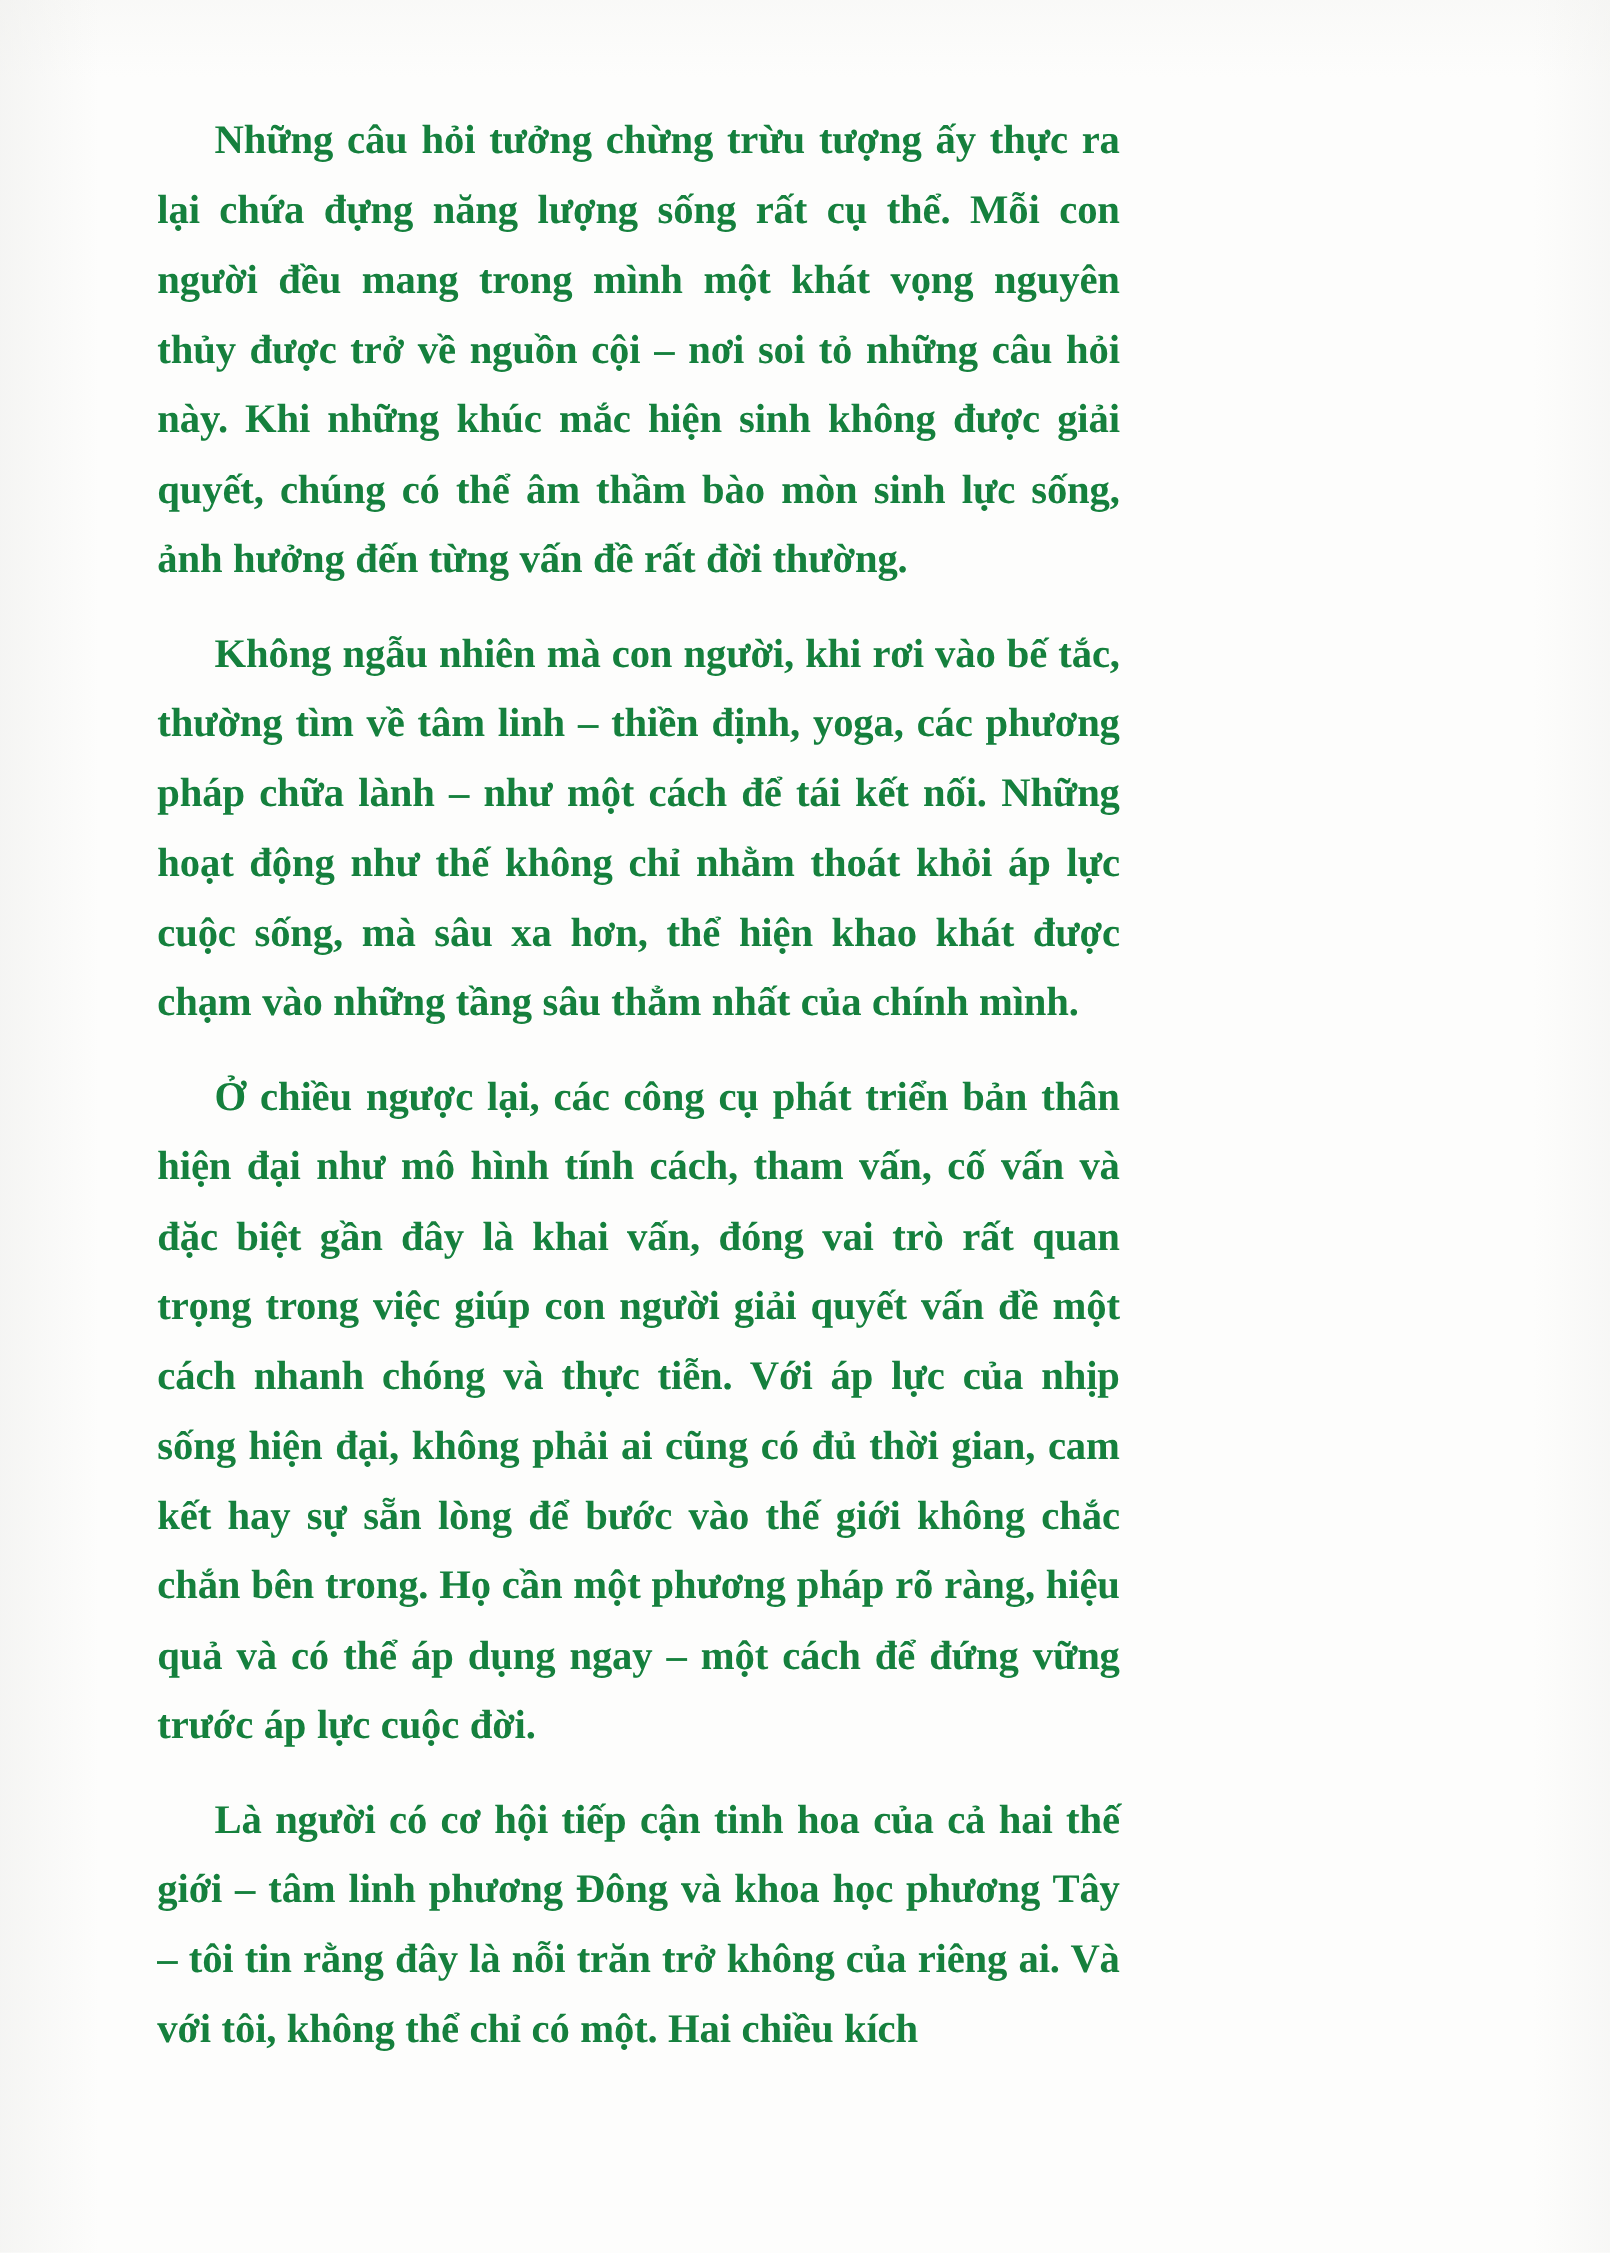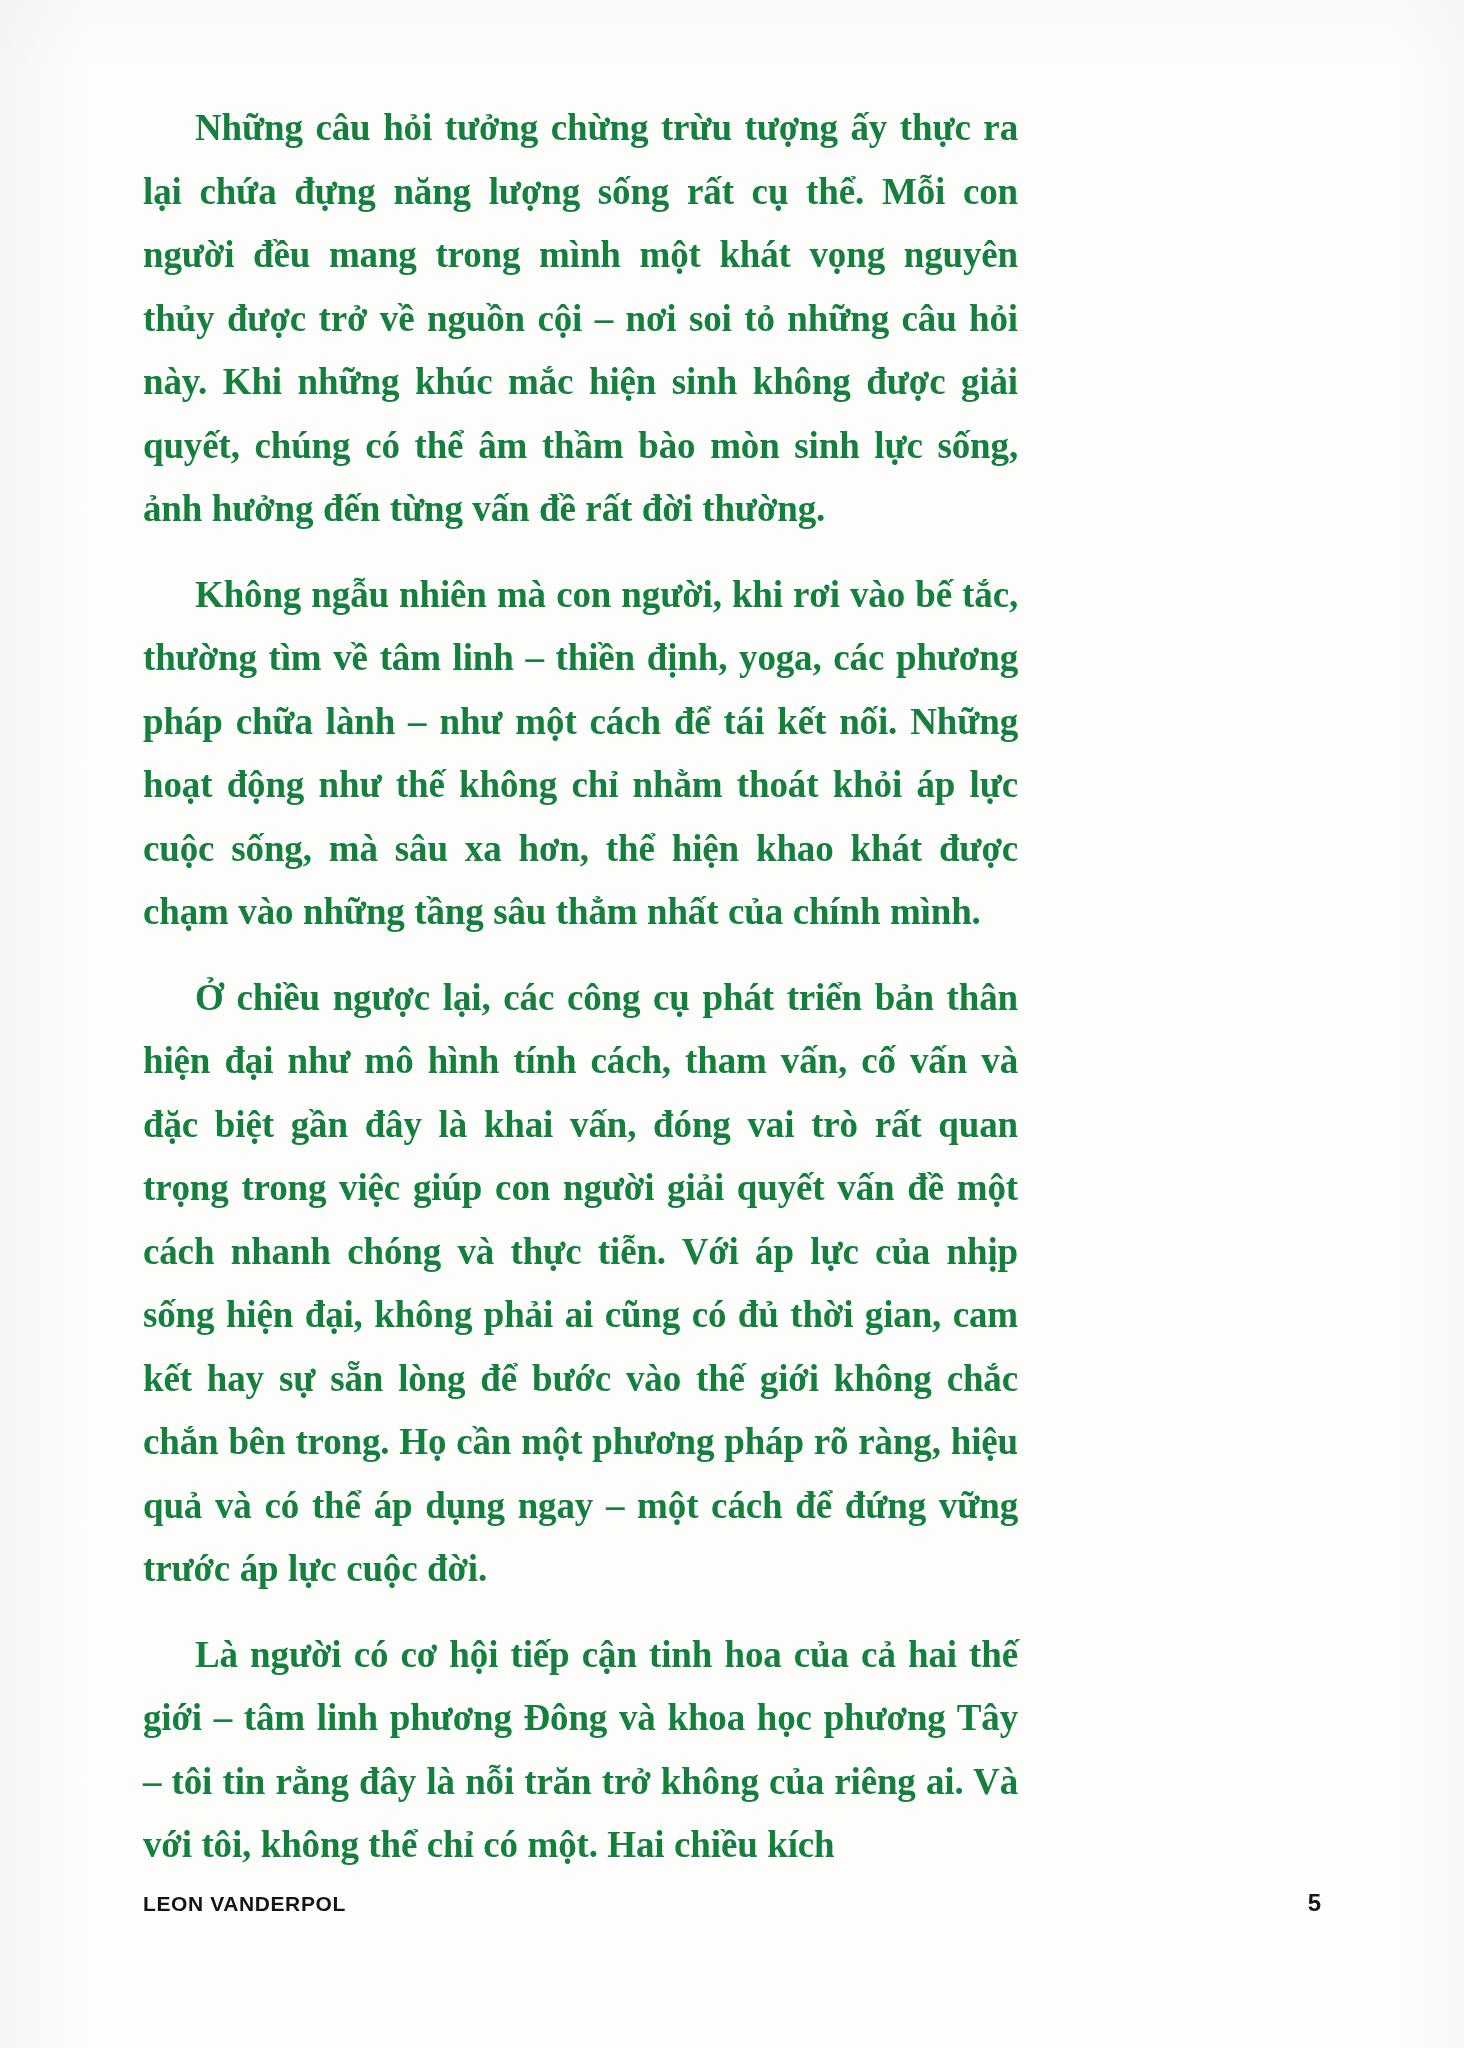--- a/index.html
+++ b/index.html
@@ -97,18 +97,14 @@
 
     <p class="para">Không ngẫu nhiên mà con người, khi rơi vào bế tắc, thường tìm về tâm linh – thiền định, yoga, các phương pháp chữa lành – như một cách để tái kết nối. Những hoạt động như thế không chỉ nhằm thoát khỏi áp lực cuộc sống, mà sâu xa hơn, thể hiện khao khát được chạm vào những tầng sâu thẳm nhất của chính mình.</p>
 
     <p class="para">Ở chiều ngược lại, các công cụ phát triển bản thân hiện đại như mô hình tính cách, tham vấn, cố vấn và đặc biệt gần đây là khai vấn, đóng vai trò rất quan trọng trong việc giúp con người giải quyết vấn đề một cách nhanh chóng và thực tiễn. Với áp lực của nhịp sống hiện đại, không phải ai cũng có đủ thời gian, cam kết hay sự sẵn lòng để bước vào thế giới không chắc chắn bên trong. Họ cần một phương pháp rõ ràng, hiệu quả và có thể áp dụng ngay – một cách để đứng vững trước áp lực cuộc đời.</p>
 
 
     <p class="para"><span>Là người có cơ hội tiếp cận tinh hoa của cả hai thế giới – tâm linh phương Đông và khoa học phương Tây – tôi tin rằng đây là nỗi trăn trở không của riêng ai. Và với tôi, không thể chỉ có một. Hai chiều kích </span></p>
 
   </div>
 
-  <div class="footer">
-    <div class="footer-author">LEON VANDERPOL</div>
-    <div class="footer-page">5</div>
-  </div>
 
 </div>
 
 </body></html>

